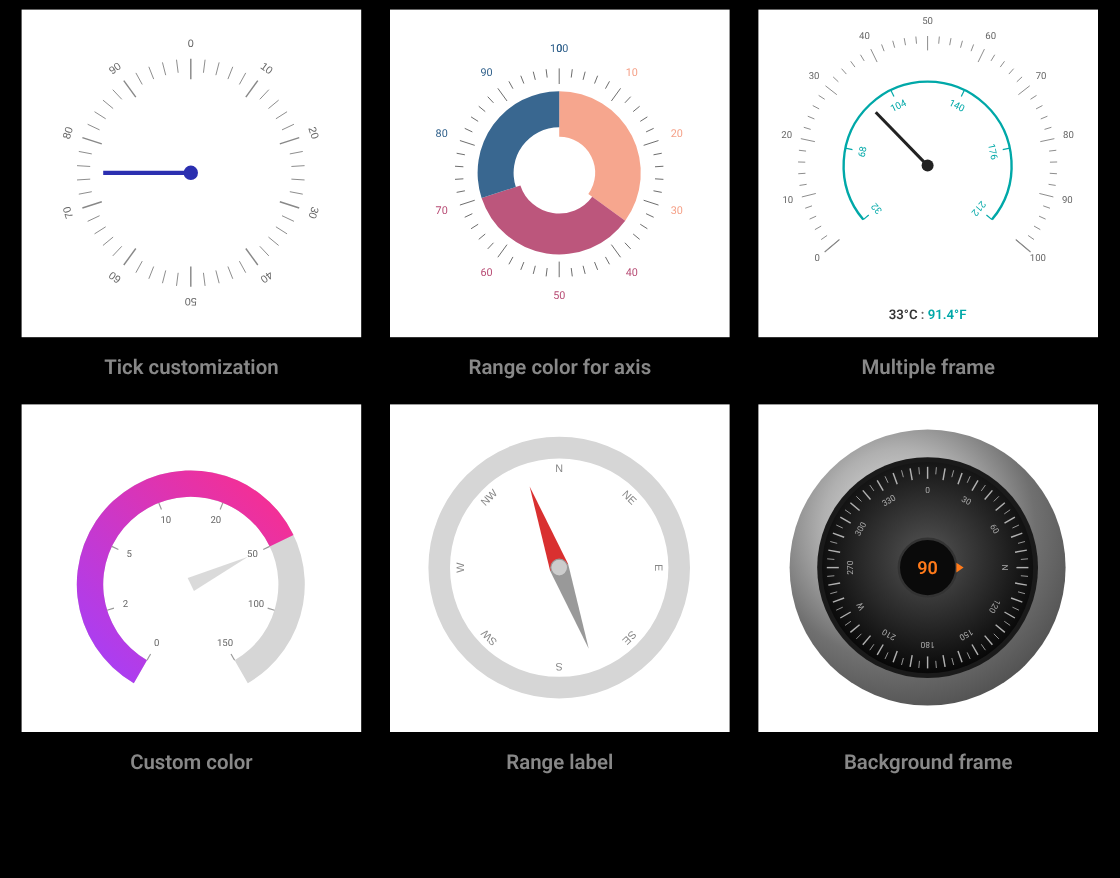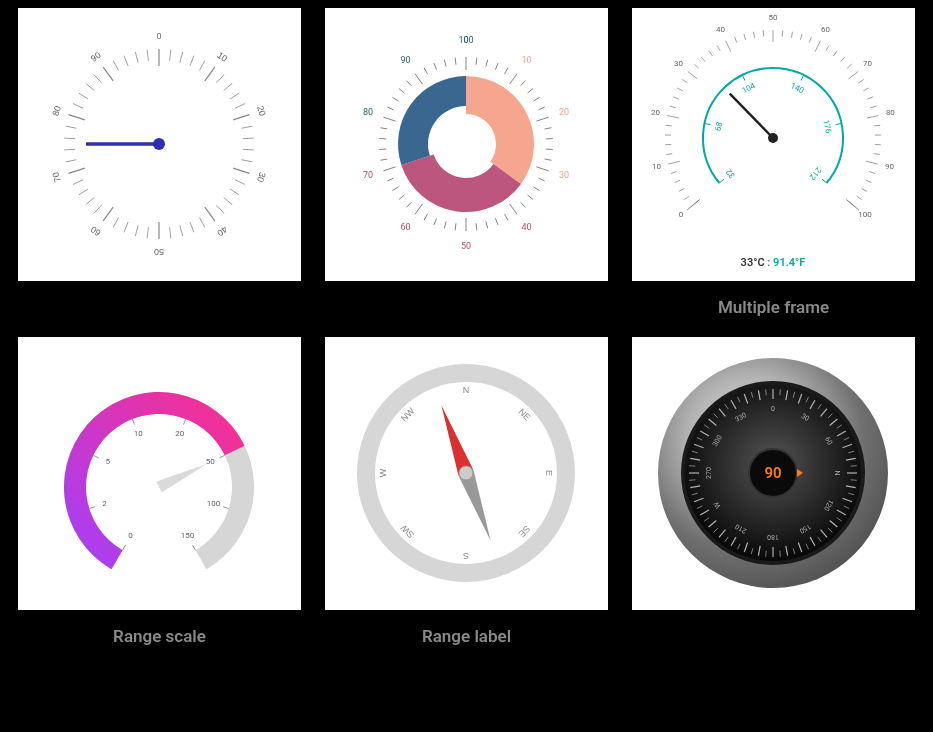--- a/index.html
+++ b/index.html
@@ -106,20 +106,21 @@
           <text x="203.89302199529462" y="222.56481839811937" text-anchor="middle" dominant-baseline="middle" class="tick-text" transform="rotate(144 203.89302199529462 222.56481839811937)">40</text>
           <text x="141" y="243" text-anchor="middle" dominant-baseline="middle" class="tick-text" transform="rotate(180 141 243)">50</text>
           <text x="78.10697800470538" y="222.56481839811937" text-anchor="middle" dominant-baseline="middle" class="tick-text" transform="rotate(216 78.10697800470538 222.56481839811937)">60</text>
           <text x="39.236952756418574" y="169.06481839811937" text-anchor="middle" dominant-baseline="middle" class="tick-text" transform="rotate(252 39.236952756418574 169.06481839811937)">70</text>
           <text x="39.236952756418574" y="102.9351816018806" text-anchor="middle" dominant-baseline="middle" class="tick-text" transform="rotate(288 39.236952756418574 102.9351816018806)">80</text>
           <text x="78.10697800470535" y="49.43518160188063" text-anchor="middle" dominant-baseline="middle" class="tick-text" transform="rotate(324 78.10697800470535 49.43518160188063)">90</text>
           <line x1="141" y1="136" x2="68" y2="136" stroke="#2b2fb0" stroke-width="3.5"></line>
           <circle cx="141" cy="136" r="6" fill="#2b2fb0"></circle>
         </svg>
     </div>
+    <div class="caption">Tick customization</div>
   </div>
 
   <div class="card-wrap">
     <div class="card">
       <svg id="g2" width="283" height="273" viewBox="0 0 283 273">
           <path d="M 141 68 A 68 68 0 0 1 196.01315561749644 175.96939715588815 L 165.27050983124843 153.6335575687742 A 30 30 0 0 0 141 106 Z" fill="#f5a188" opacity="0.95"></path>
           <path d="M 196.01315561749644 175.96939715588815 A 68 68 0 0 1 76.32815689192957 157.01315561749647 L 108.66407844596478 146.50657780874823 A 34 34 0 0 0 168.5065778087482 155.98469857794407 Z" fill="#b84d75" opacity="0.95"></path>
           <path d="M 76.32815689192957 157.01315561749647 A 68 68 0 0 1 141 68 L 141 98 A 38 38 0 0 0 104.85985238078416 147.74264578624803 Z" fill="#2e5f8a" opacity="0.95"></path>
           <line x1="141" y1="62" x2="141" y2="49" stroke="#666" stroke-width="0.8"></line>
           <line x1="151.02665868514435" y1="56.63082389484177" x2="151.90399132009446" y2="49.686020985640425" stroke="#666" stroke-width="0.8"></line>
@@ -177,20 +178,21 @@
           <text x="238.9588211784008" y="167.82875042061957" text-anchor="middle" dominant-baseline="middle" fill="#f5a188" font-size="9">30</text>
           <text x="201.54188098612474" y="219.3287504206196" text-anchor="middle" dominant-baseline="middle" fill="#b84d75" font-size="9">40</text>
           <text x="141" y="239" text-anchor="middle" dominant-baseline="middle" fill="#b84d75" font-size="9">50</text>
           <text x="80.45811901387528" y="219.3287504206196" text-anchor="middle" dominant-baseline="middle" fill="#b84d75" font-size="9">60</text>
           <text x="43.04117882159919" y="167.8287504206196" text-anchor="middle" dominant-baseline="middle" fill="#b84d75" font-size="9">70</text>
           <text x="43.04117882159919" y="104.17124957938039" text-anchor="middle" dominant-baseline="middle" fill="#2e5f8a" font-size="9">80</text>
           <text x="80.45811901387526" y="52.67124957938043" text-anchor="middle" dominant-baseline="middle" fill="#2e5f8a" font-size="9">90</text>
           <text x="140.99999999999997" y="33" text-anchor="middle" dominant-baseline="middle" fill="#2e5f8a" font-size="9">100</text>
         </svg>
     </div>
+    <div class="caption">Range color for axis</div>
   </div>
 
   <div class="card-wrap">
     <div class="card">
       <svg id="g3" width="283" height="273" viewBox="0 0 283 273">
           <line x1="67.45973346057811" y1="191.70761052990775" x2="58.267200143150376" y2="199.42106184614624" stroke="#888" stroke-width="0.8"></line>
           <line x1="57.24278066836217" y1="188.212783903812" x2="52.315885413559954" y2="191.63706530991863" stroke="#888" stroke-width="0.8"></line>
           <line x1="52.311517190467654" y1="180.38207039159153" x2="47.09454761343633" y2="183.34572159109692" stroke="#888" stroke-width="0.8"></line>
           <line x1="48.110266597769936" y1="172.13665184210328" x2="42.646164632932866" y2="174.6152784210505" stroke="#888" stroke-width="0.8"></line>
           <line x1="44.67361023577692" y1="163.54439796733547" x2="39.00735201435204" y2="165.51759784776698" stroke="#888" stroke-width="0.8"></line>
@@ -297,21 +299,21 @@
           <text x="161.82443838888452" y="96.94019632728036" text-anchor="middle" dominant-baseline="middle" class="tick-text-sm">20</text>
           <line x1="206.7707273568766" y1="118.32648704441826" x2="201.36491414946207" y2="120.9297894791236" stroke="#999" stroke-width="1"></line>
           <text x="192.3552254704379" y="125.26862687029919" text-anchor="middle" dominant-baseline="middle" class="tick-text-sm">50</text>
           <line x1="210.75681482238826" y1="171.51712773199603" x2="205.02337798767144" y2="169.7485966855306" stroke="#999" stroke-width="1"></line>
           <text x="195.46764992981002" y="166.80104494142157" text-anchor="middle" dominant-baseline="middle" class="tick-text-sm">100</text>
           <line x1="177.5" y1="213.219854476264" x2="174.5" y2="208.02370205355737" stroke="#999" stroke-width="1"></line>
           <text x="169.5" y="199.363448015713" text-anchor="middle" dominant-baseline="middle" class="tick-text-sm">150</text>
           <polygon points="138.39669756529466,144.59418679258548 143.60330243470534,155.40581320741452 188.7513499988282,127.00416182676942" fill="#d6d6d6" opacity="0.9"></polygon>
         </svg>
     </div>
-    <div class="caption">Range scale</div>
+    <div class="caption">Custom color</div>
   </div>
 
   <div class="card-wrap">
     <div class="card">
       <svg id="g5" width="283" height="273" viewBox="0 0 283 273">
           <circle cx="141" cy="136" r="100" fill="none" stroke="#d6d6d6" stroke-width="18"></circle>
           <text x="141" y="54" text-anchor="middle" dominant-baseline="middle" class="compass-label" transform="rotate(0 141 54)">N</text>
           <text x="198.9827560572969" y="78.01724394270312" text-anchor="middle" dominant-baseline="middle" class="compass-label" transform="rotate(45 198.9827560572969 78.01724394270312)">NE</text>
           <text x="223" y="136" text-anchor="middle" dominant-baseline="middle" class="compass-label" transform="rotate(90 223 136)">E</text>
           <text x="198.9827560572969" y="193.98275605729688" text-anchor="middle" dominant-baseline="middle" class="compass-label" transform="rotate(135 198.9827560572969 193.98275605729688)">SE</text>
@@ -428,15 +430,16 @@
           <text x="109.00000000000001" y="191.42562584220408" text-anchor="middle" dominant-baseline="middle" fill="#aaa" font-size="7" transform="rotate(210 109.00000000000001 191.42562584220408)">210</text>
           <text x="85.57437415779592" y="168" text-anchor="middle" dominant-baseline="middle" fill="#aaa" font-size="7" transform="rotate(240 85.57437415779592 168)">W</text>
           <text x="77" y="136" text-anchor="middle" dominant-baseline="middle" fill="#aaa" font-size="7" transform="rotate(270 77 136)">270</text>
           <text x="85.57437415779593" y="104" text-anchor="middle" dominant-baseline="middle" fill="#aaa" font-size="7" transform="rotate(300 85.57437415779593 104)">300</text>
           <text x="108.99999999999997" y="80.57437415779594" text-anchor="middle" dominant-baseline="middle" fill="#aaa" font-size="7" transform="rotate(330 108.99999999999997 80.57437415779594)">330</text>
           <circle cx="141" cy="136" r="24" fill="#0a0a0a" stroke="#333" stroke-width="2"></circle>
           <text x="141" y="136" text-anchor="middle" dominant-baseline="central" fill="#ff7a1a" font-size="15" font-weight="600">90</text>
           <polygon points="171,136 165,132 165,140" fill="#ff7a1a"></polygon>
         </svg>
     </div>
+    <div class="caption">Background frame</div>
   </div>
 
 </div>
 
 </body></html>

